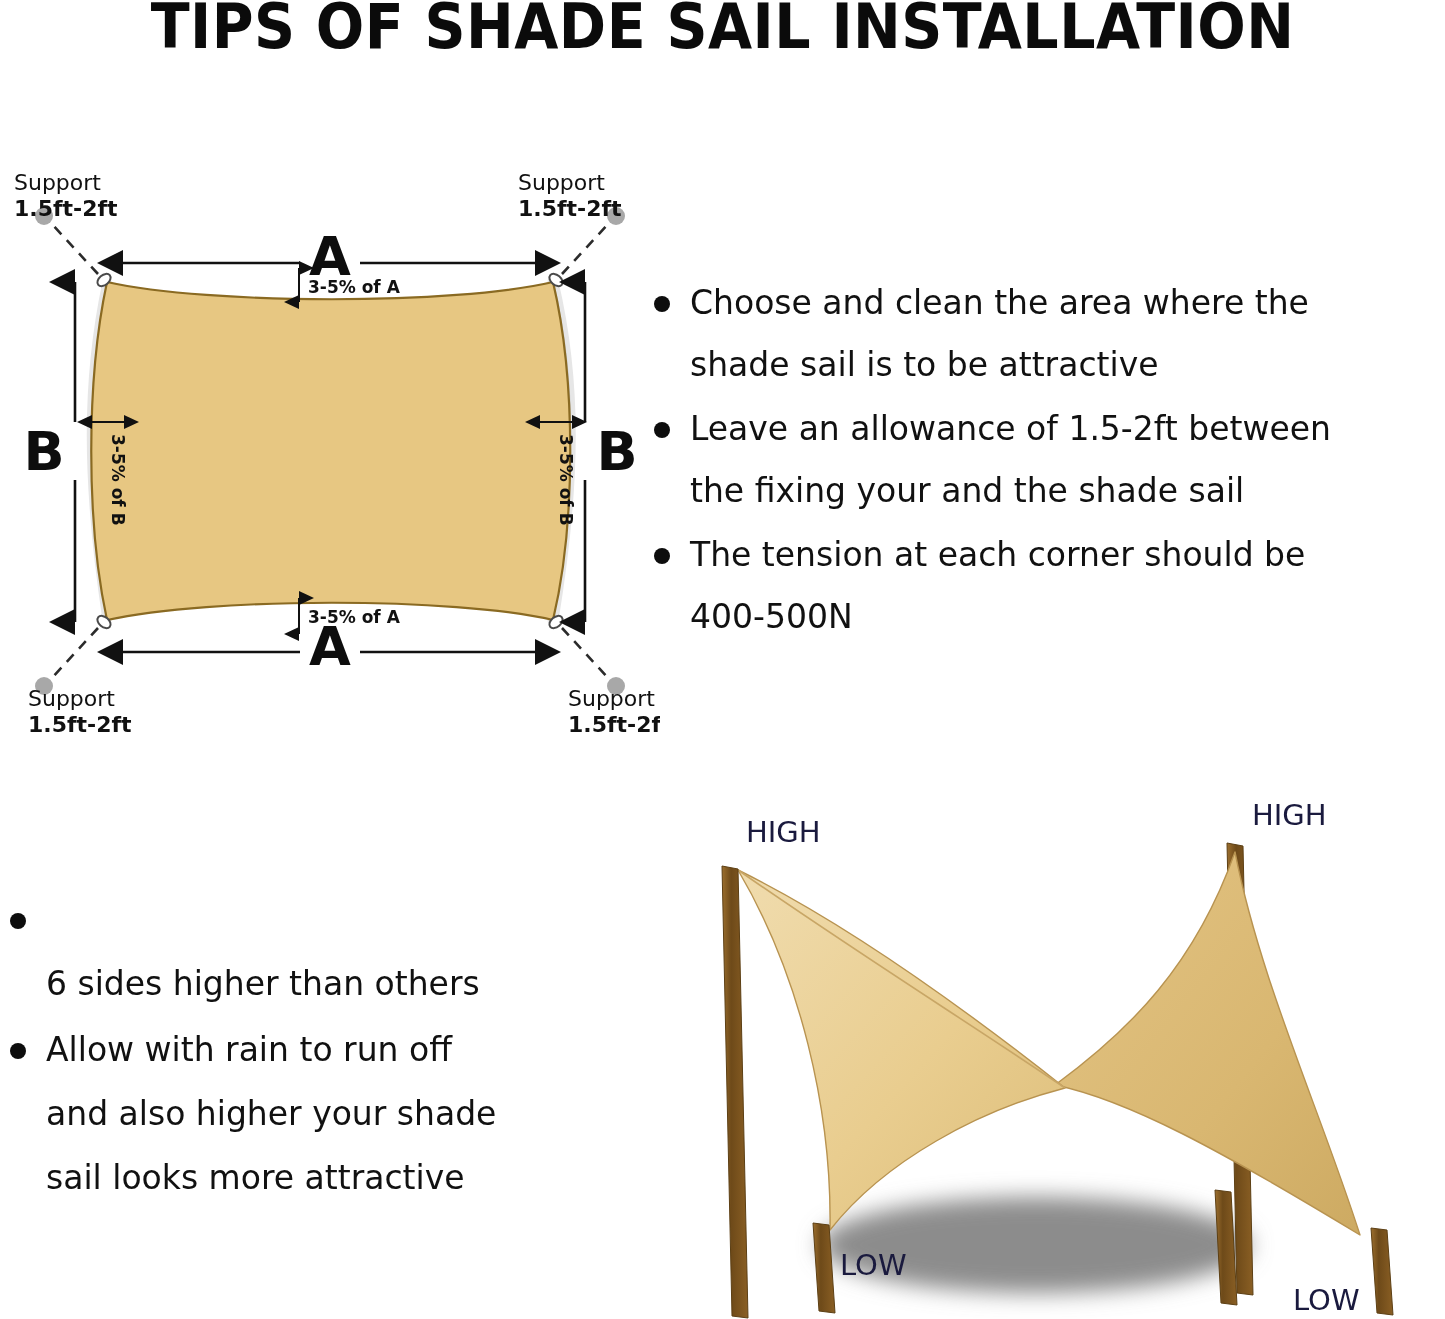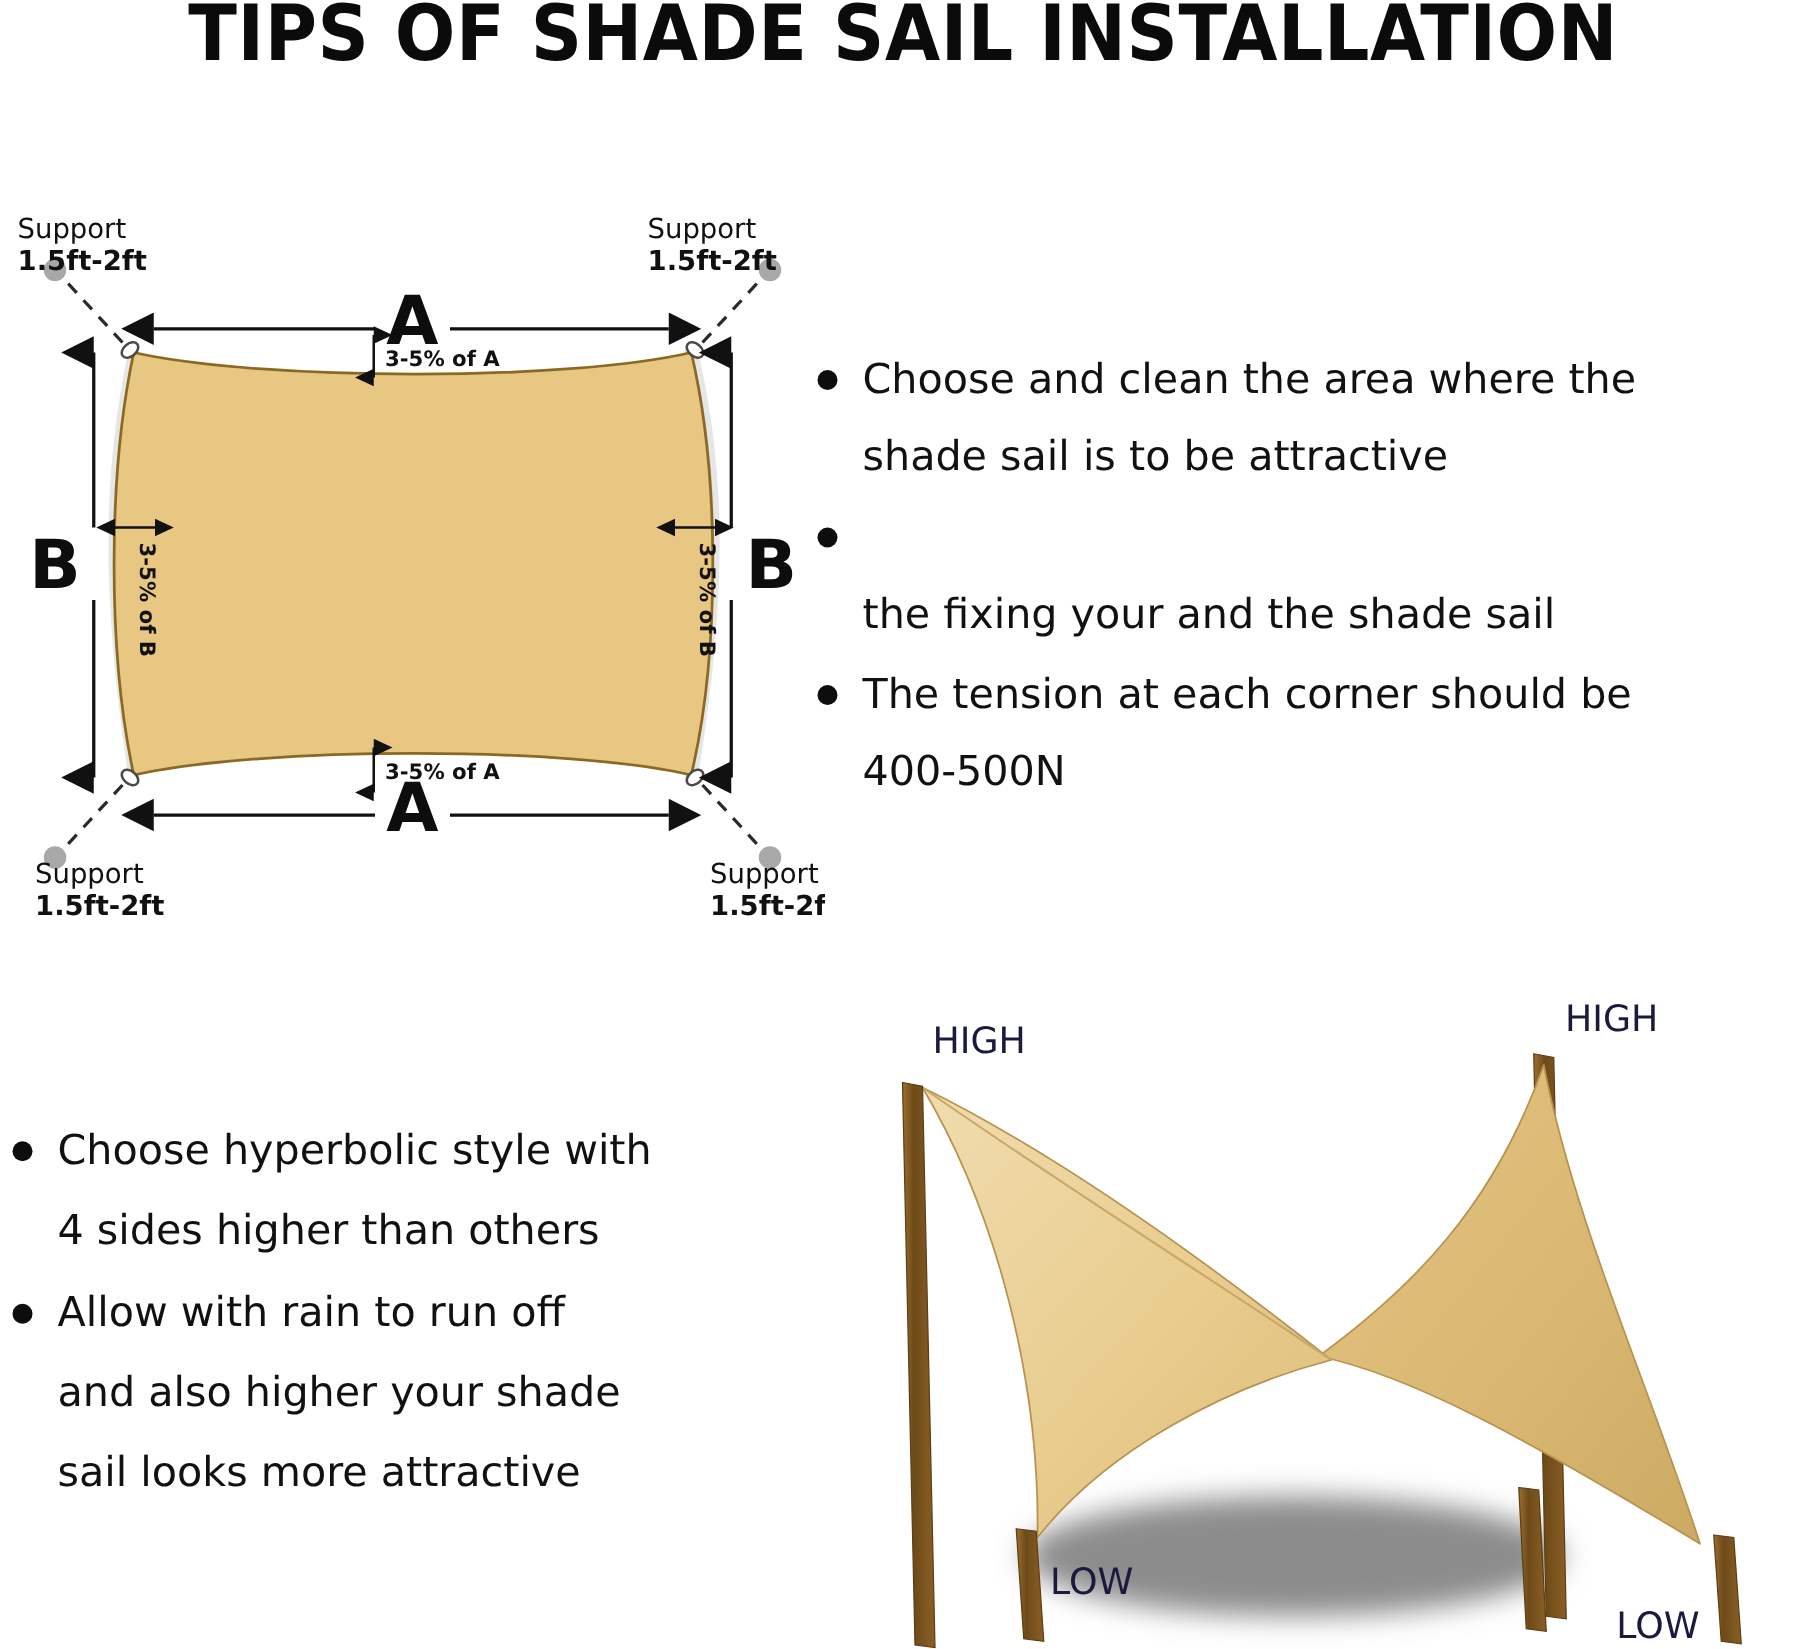--- a/index.html
+++ b/index.html
@@ -235,37 +235,37 @@
 
 <div id="tips-right">
   <ul class="tips">
     <li>
       <span class="bullet"></span>
       <span>Choose and clean the area where the</span><br>
       <span>shade sail is to be attractive</span>
     </li>
     <li>
       <span class="bullet"></span>
-      <br>
+      <span>Leave an allowance of 1.5-2ft between</span><br>
       <span>the fixing your and the shade sail</span>
     </li>
     <li>
       <span class="bullet"></span>
       <span>The tension at each corner should be</span><br>
       <span>400-500N</span>
     </li>
   </ul>
 </div>
 
 <div id="tips-bottom-left">
   <ul class="tips">
     <li>
       <span class="bullet"></span>
-      <span>Choose hyperbolic style with</span><br>
-      <span>4 sides higher than others</span>
+      <br>
+      <span>6 sides higher than others</span>
     </li>
     <li>
       <span class="bullet"></span>
       <span>Allow with rain to run off</span><br>
       <span>and also higher your shade</span><br>
       <span>sail looks more attractive</span>
     </li>
   </ul>
 </div>
 

